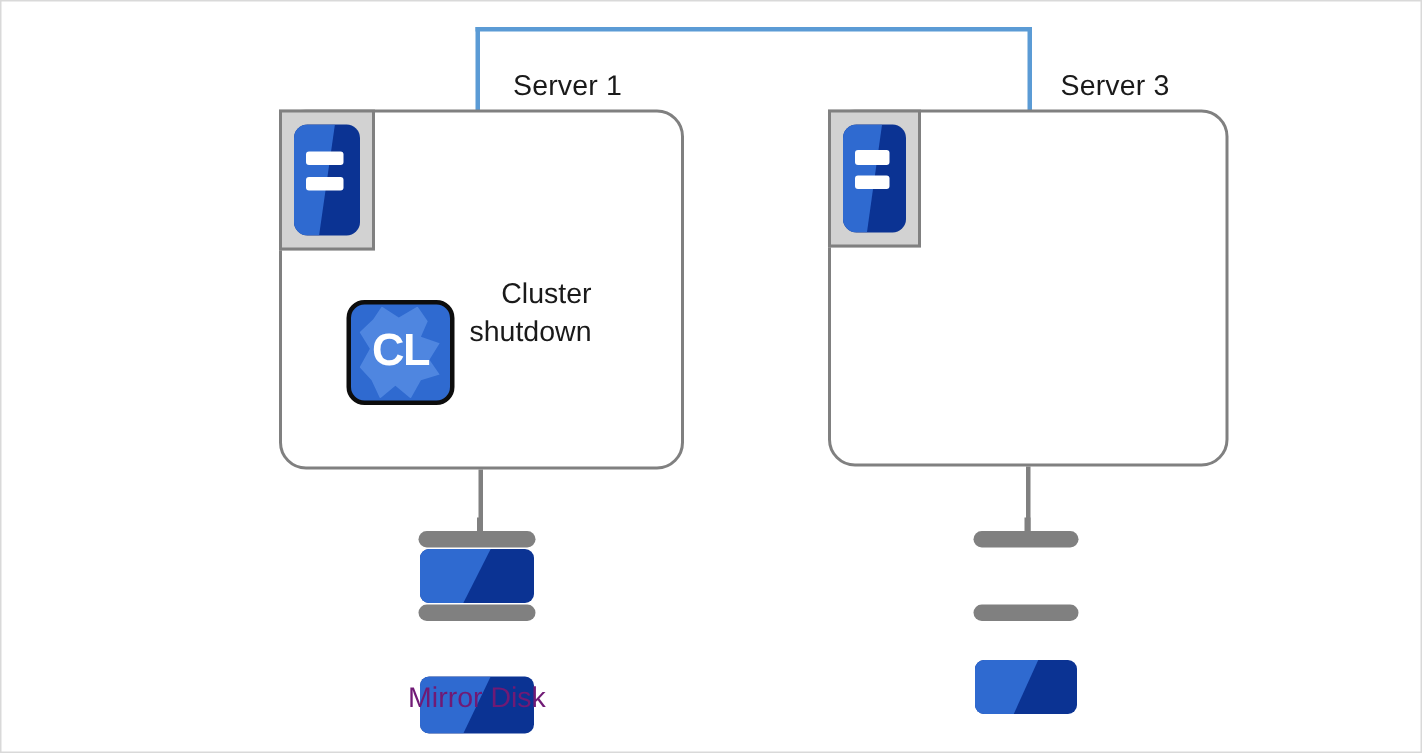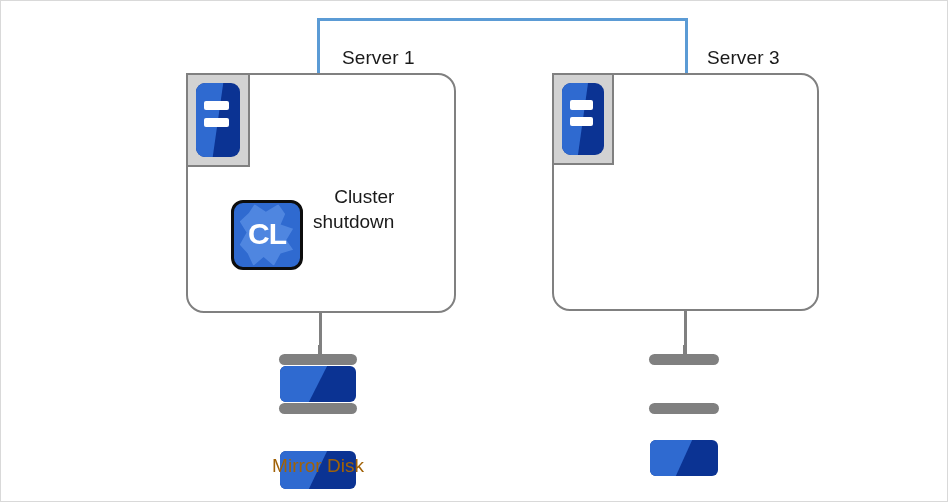--- a/index.html
+++ b/index.html
@@ -128,21 +128,21 @@
     overflow: hidden;
   }
   .disk-body .light {
     position: absolute;
     left: 0; top: 0; bottom: 0; right: 0;
     background: #2f6ad0;
     clip-path: polygon(0% 0%, 62% 0%, 38% 100%, 0% 100%);
   }
   .disk-label {
     font-size: 19px;
-    color: #a16207;
+    color: #701a75;
     text-align: center;
     white-space: nowrap;
   }
 
   
   .conn { background: #808080; width: 3px; }
 </style>
 </head>
 <body>
 

